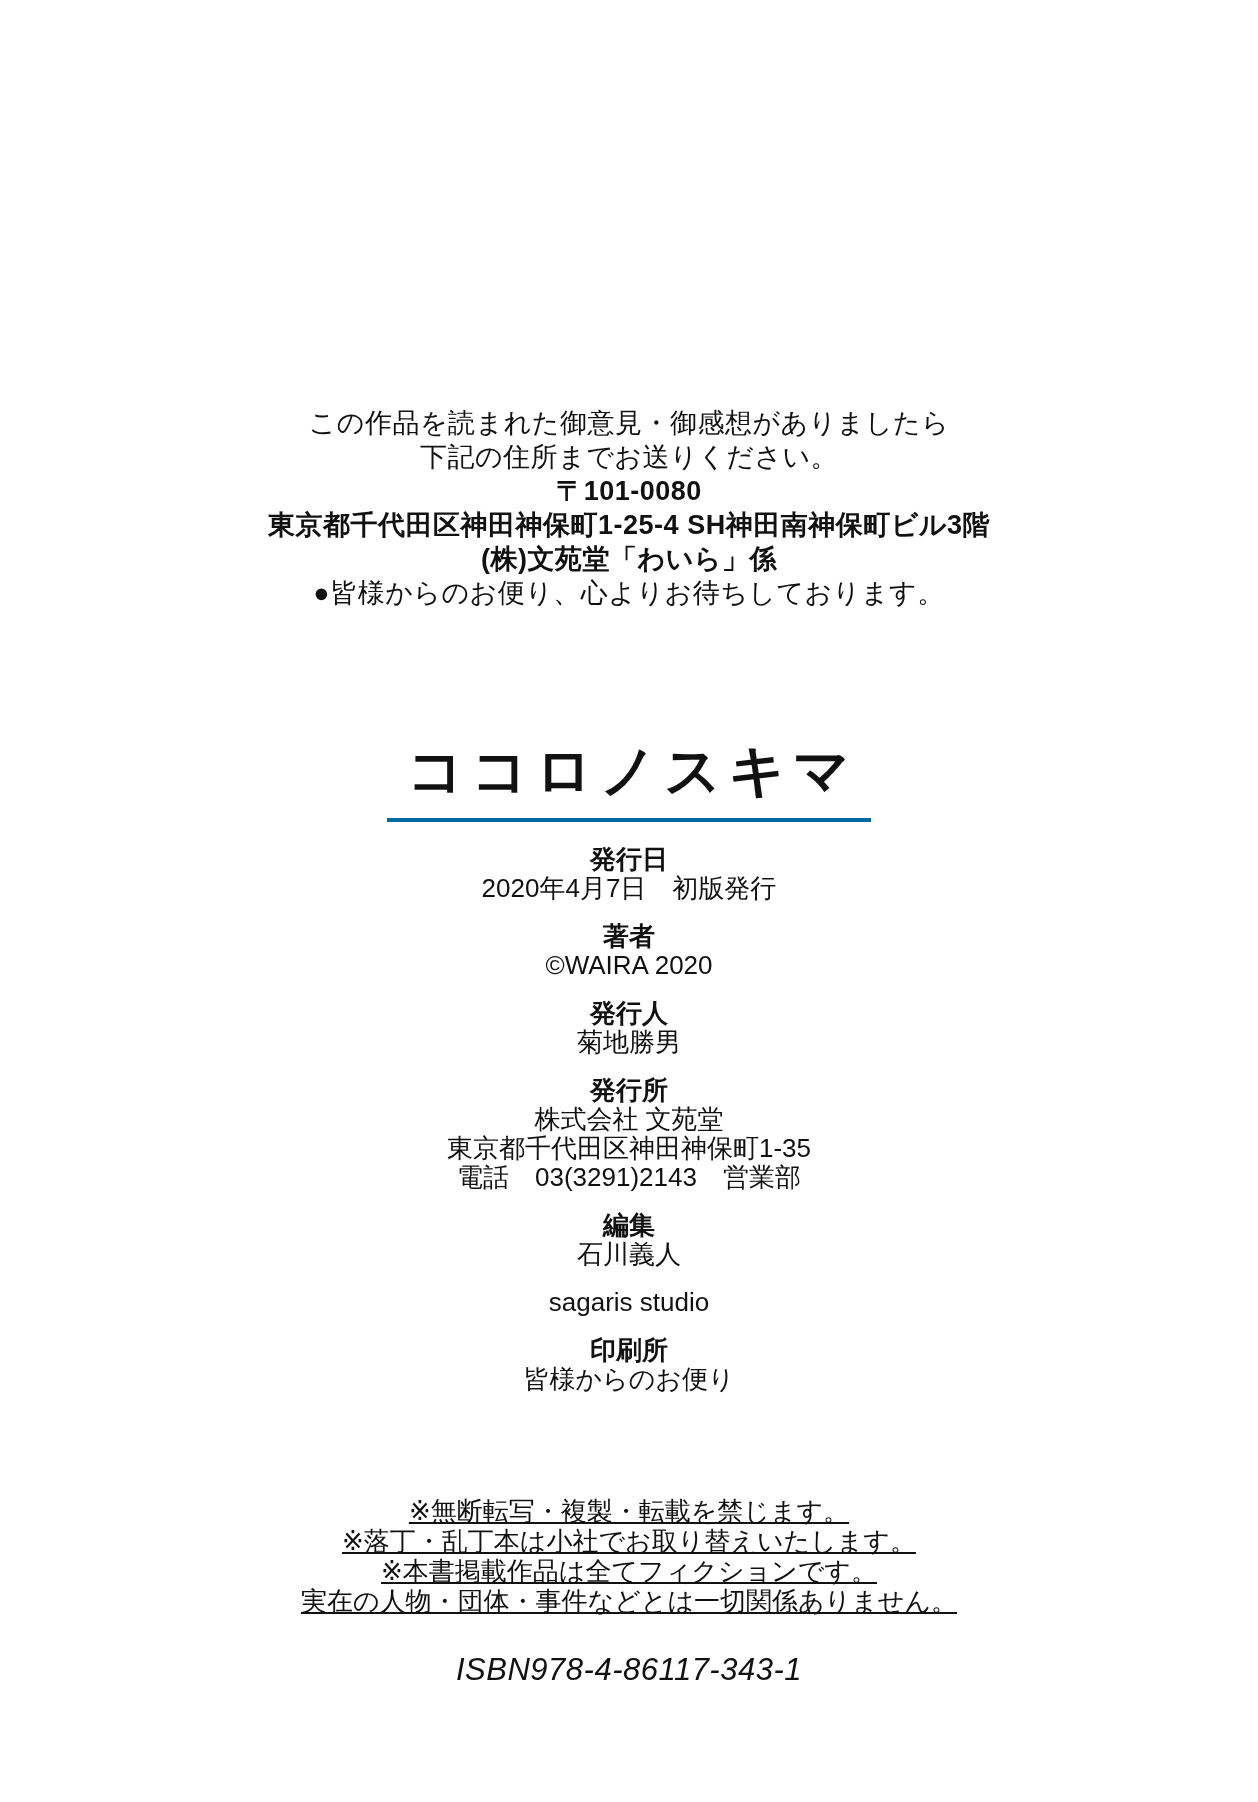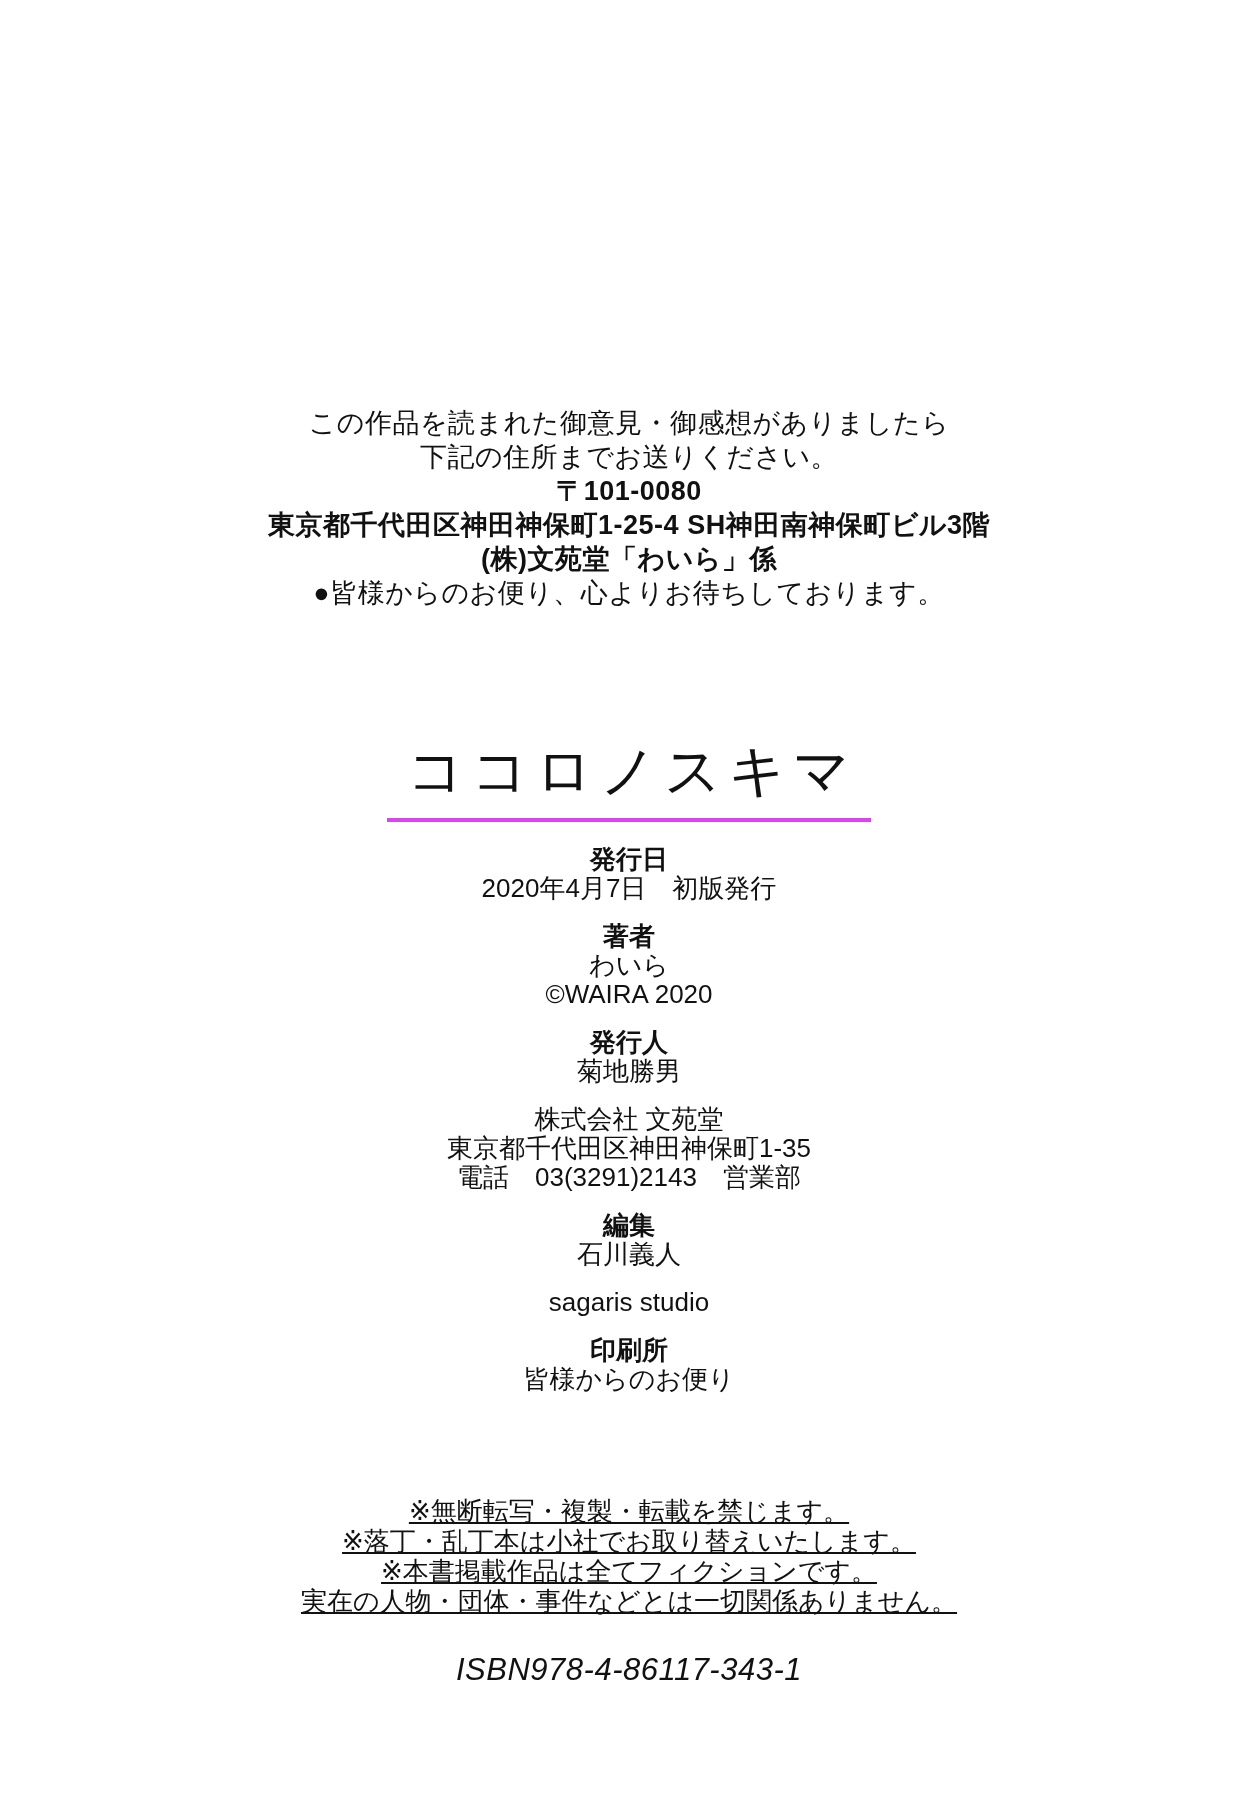--- a/index.html
+++ b/index.html
@@ -35,26 +35,26 @@
   
   .title-wrap {
     position: absolute;
     top: 736px;
     left: 0;
     right: 0;
   }
   .title {
     display: inline-block;
     font-family: "Liberation Serif", "DejaVu Serif", serif;
-    font-weight: normal;
+    font-weight: bold;
     font-size: 56px;
     line-height: 70px;
     letter-spacing: 7px;
     padding: 0 14px 12px 20px;
-    border-bottom: 4px solid #d946ef;
+    border-bottom: 4px solid #0369a1;
   }
   
   .colophon {
     position: absolute;
     top: 845px;
     left: 0;
     right: 0;
     font-size: 26px;
     line-height: 29px;
   }
@@ -102,30 +102,30 @@
 
   <div class="colophon">
 
     <div class="section">
       <div class="label">発行日</div>
       <div>2020年4月7日　初版発行</div>
     </div>
 
     <div class="section">
       <div class="label">著者</div>
-      <div>わいら</div>
       <div>©WAIRA 2020</div>
     </div>
 
     <div class="section">
       <div class="label">発行人</div>
       <div>菊地勝男</div>
     </div>
 
     <div class="section">
+      <div class="label">発行所</div>
       <div>株式会社 文苑堂</div>
       <div>東京都千代田区神田神保町1-35</div>
       <div>電話　03(3291)2143　営業部</div>
     </div>
 
     <div class="section">
       <div class="label">編集</div>
       <div>石川義人</div>
     </div>
 

